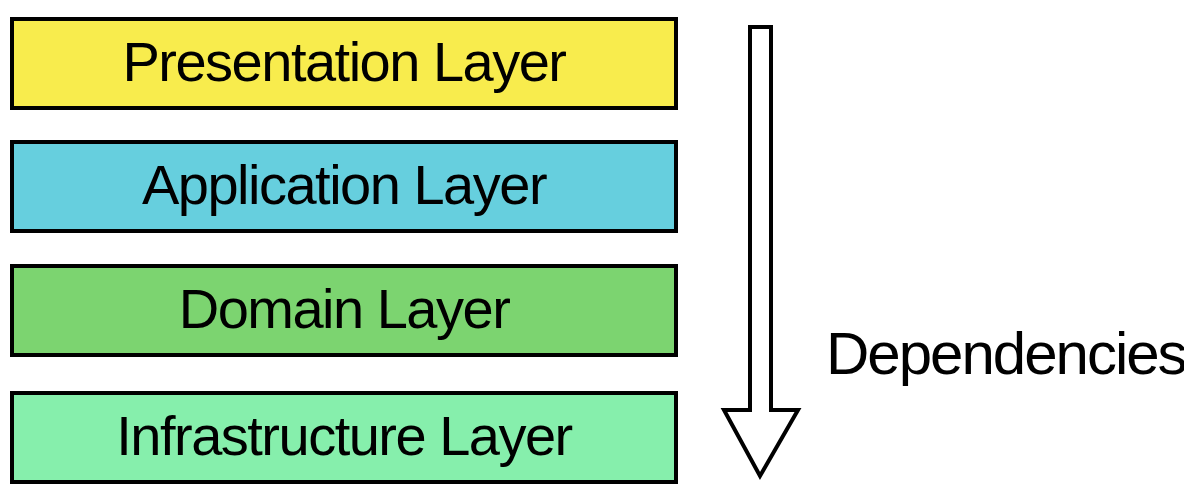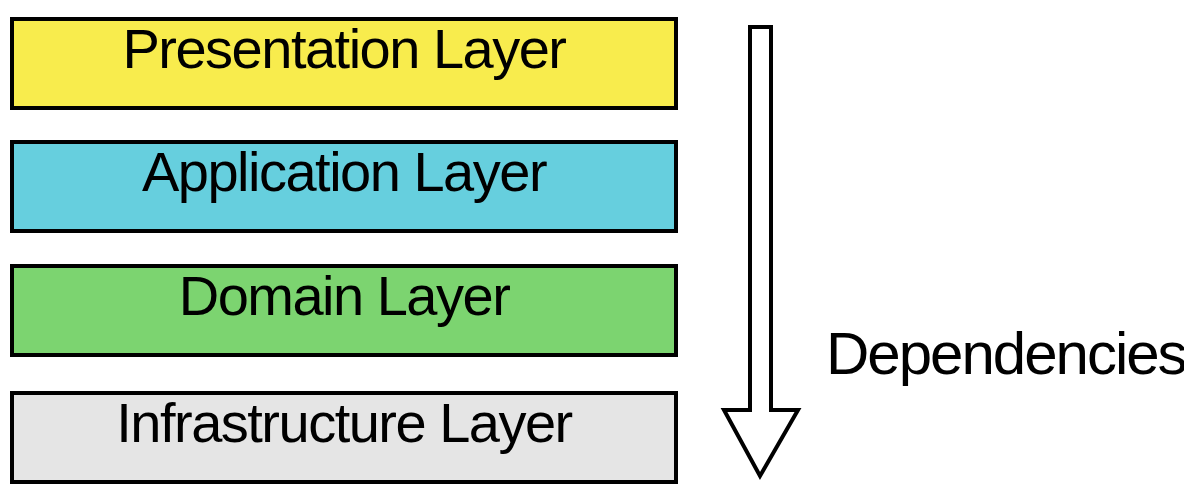--- a/index.html
+++ b/index.html
@@ -16,21 +16,21 @@
     font-family: "Liberation Sans", sans-serif;
   }
   .layer-box {
     position: absolute;
     left: 10px;
     width: 668px;
     height: 93px;
     border: 4px solid #000000;
     box-sizing: border-box;
     display: flex;
-    align-items: flex-start;
+    align-items: center;
     justify-content: center;
   }
   .layer-box .label {
     font-size: 56px;
     letter-spacing: -1.5px;
     color: #000000;
     white-space: nowrap;
     line-height: 1;
     padding-bottom: 4px;
   }
@@ -67,21 +67,21 @@
   </div>
 
   <div class="layer-box" id="layer-2" style="background-color: rgb(124, 212, 112);">
     <span class="label">Domain Layer</span>
   </div>
 
   <div class="layer-box" id="layer-1" style="background-color: rgb(102, 207, 222);">
     <span class="label">Application Layer</span>
   </div>
 
-  <div class="layer-box" id="layer-3" style="background-color: #e5e5e5;">
+  <div class="layer-box" id="layer-3" style="background-color: #86efac;">
     <span class="label">Infrastructure Layer</span>
   </div>
 
   <svg class="arrow-svg" viewBox="0 0 1184 500" xmlns="http://www.w3.org/2000/svg">
     <polygon points="750,27 771,27 771,410 798,410 760,476 724,410 750,410" fill="#FFFFFF" stroke="#000000" stroke-width="4" stroke-linejoin="miter"></polygon>
   </svg>
 
   <div class="dependencies-label">Dependencies</div>
 
 </div>

